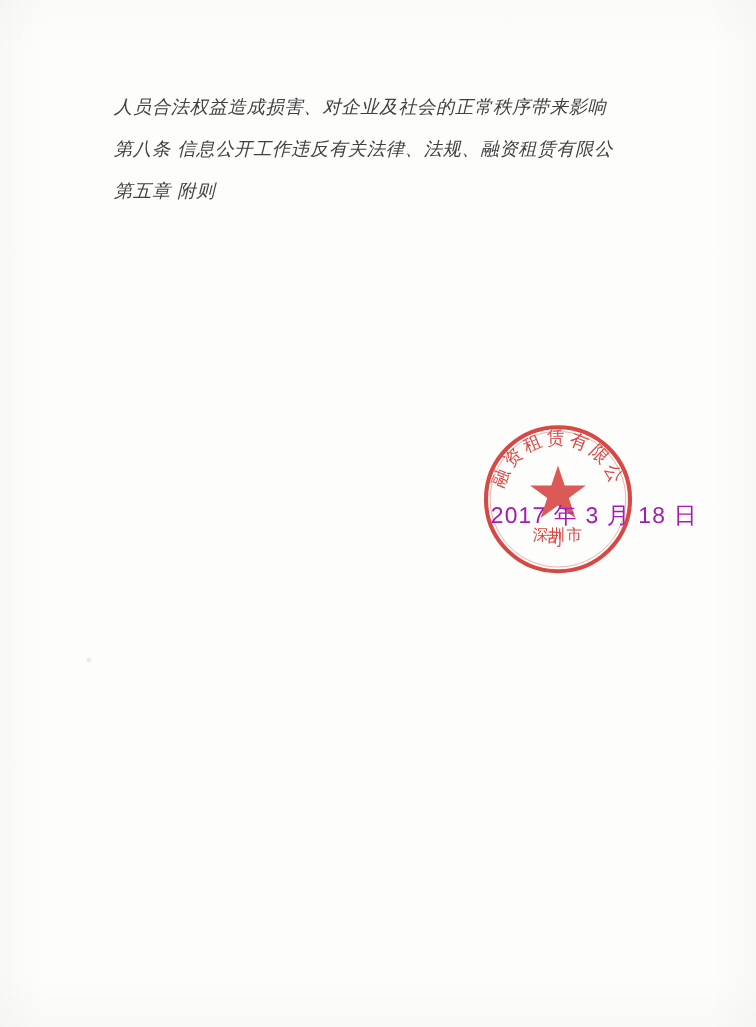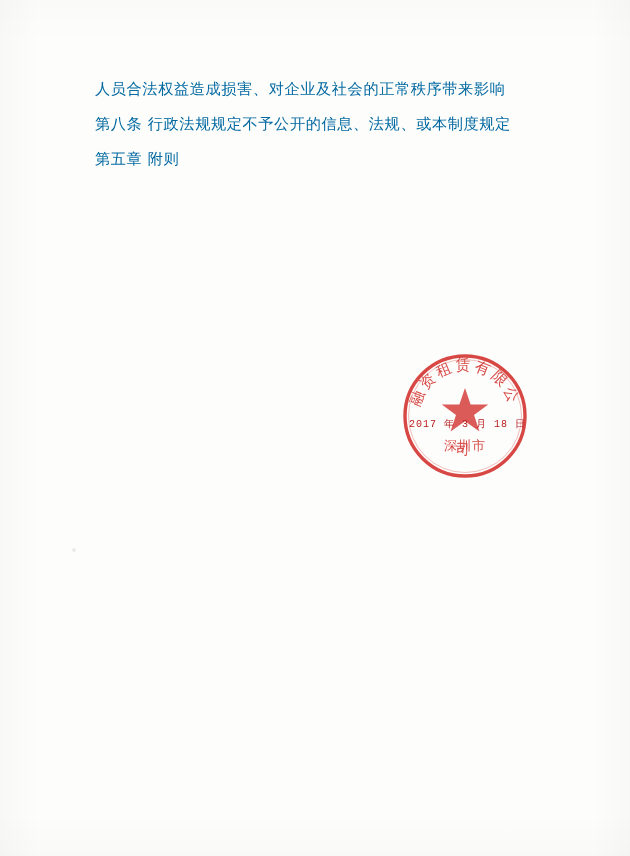--- a/index.html
+++ b/index.html
@@ -32,23 +32,24 @@
   .doc-body {
     position: absolute;
     left: 95px;
     top: 72px;
     width: 448px;
   }
   .para {
     font-family: "DejaVu Sans", sans-serif;
     font-size: 15.2px;
     line-height: 35px;
-    color: #0369a1;
+    color: #404040;
     letter-spacing: 0.6px;
     white-space: pre-wrap;
+    font-style: italic;
   }
   .para.justify {
     text-align: justify;
     text-justify: inter-character;
   }
 
   
   .seal {
     position: absolute;
     left: 401px;
@@ -56,44 +57,44 @@
     width: 128px;
     height: 128px;
     pointer-events: none;
   }
   .seal svg { display: block; }
 
   .date-line {
     position: absolute;
     left: 409px;
     top: 417px;
-    font-family: Liberation Mono, monospace;
-    font-size: 10px;
+    font-family: Liberation Sans, sans-serif;
+    font-size: 19px;
     letter-spacing: 1px;
-    color: #b91c1c;
+    color: #a21caf;
     white-space: nowrap;
   }
   .faint-mark {
     position: absolute;
     left: 72px;
     top: 548px;
     width: 4px;
     height: 4px;
     border-radius: 50%;
     background: rgba(0,0,0,0.07);
   }
 </style>
 </head>
 <body>
 
 <div class="page">
 
   <div class="doc-body">
     <div class="para justify">人员合法权益造成损害、对企业及社会的正常秩序带来影响</div>
-    <div class="para justify">第八条 行政法规规定不予公开的信息、法规、或本制度规定</div>
+    <div class="para justify">第八条 信息公开工作违反有关法律、法规、融资租赁有限公</div>
     <div class="para">第五章 附则</div>
   </div>
 
   <div class="seal">
     <svg width="128" height="128" viewBox="0 0 128 128" xmlns="http://www.w3.org/2000/svg">
       <defs>
         <path id="arcTop" d="M 18,64 A 46,46 0 0 1 110,64"></path>
         <path id="arcBottom" d="M 26,64 A 38,38 0 0 0 102,64"></path>
       </defs>
       <g opacity="0.88">

